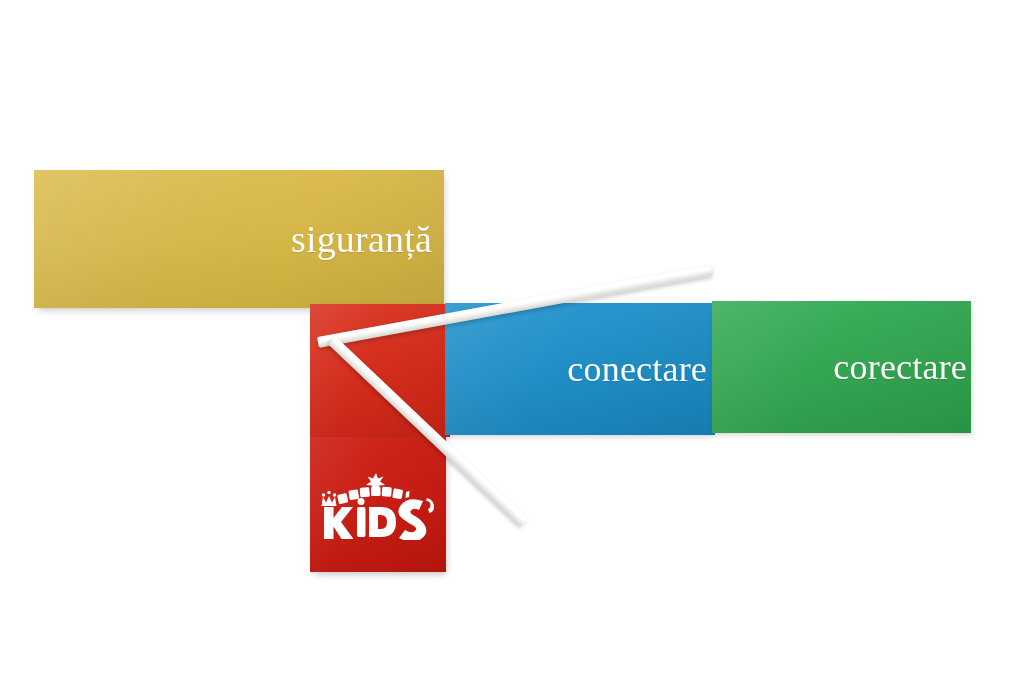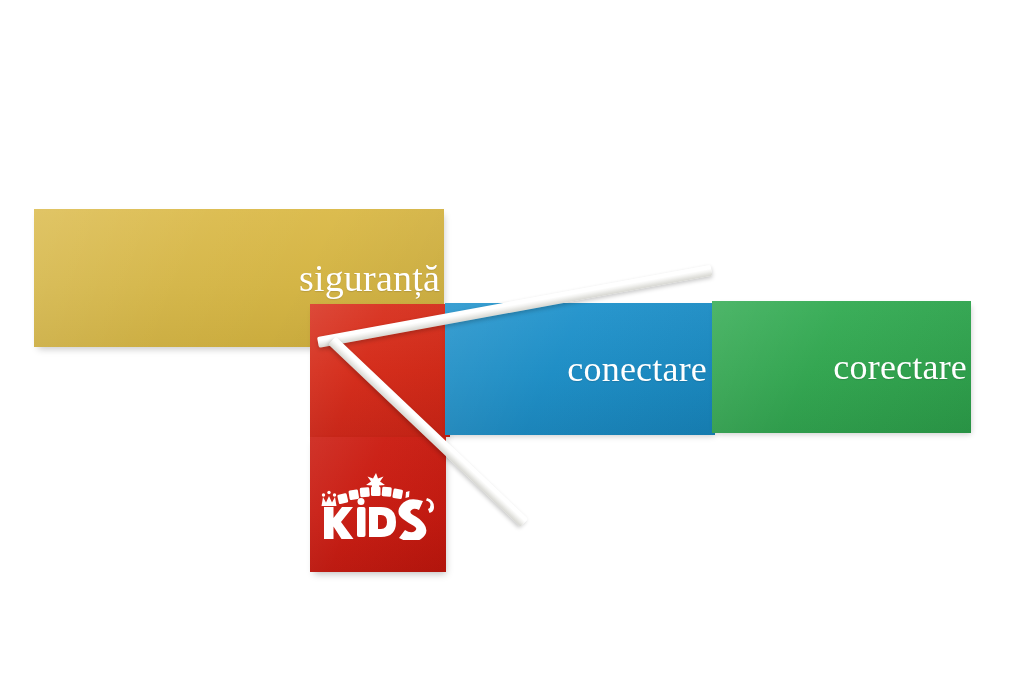--- a/index.html
+++ b/index.html
@@ -42,23 +42,22 @@
     width: 410px;
     height: 138px;
     background:
       linear-gradient(118deg,
         rgba(255,255,255,0.13) 0%,
         rgba(255,255,255,0.03) 38%,
         rgba(0,0,0,0.00) 62%,
         rgba(0,0,0,0.05) 100%),
       linear-gradient(180deg, #dcbc4f 0%, #d4b546 55%, #cbac3e 100%);
     justify-content: flex-end;
-    padding-right: 4px;
+    padding-right: 12px;
     box-shadow: 2px 4px 7px -2px rgba(0,0,0,0.22);
-    margin-top: 39px;
   }
   #panel-yellow .panel-label { font-size: 38px; }
 
   
   #panel-red-top {
     left: 310px;
     top: 304px;
     width: 140px;
     height: 133px;
     background:

